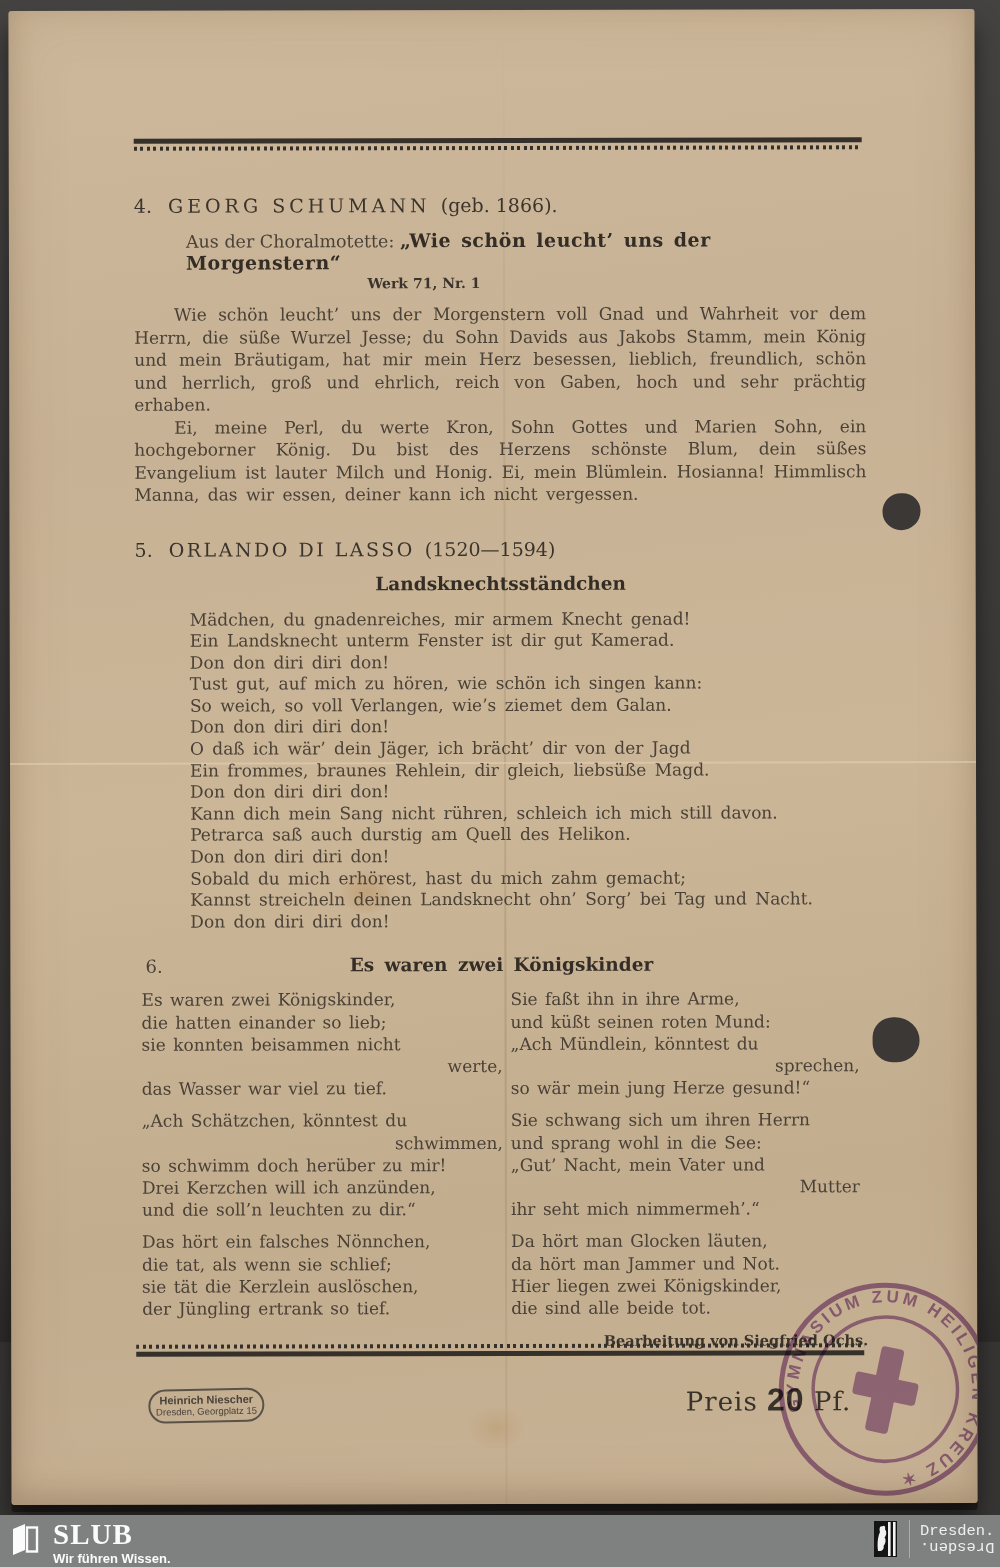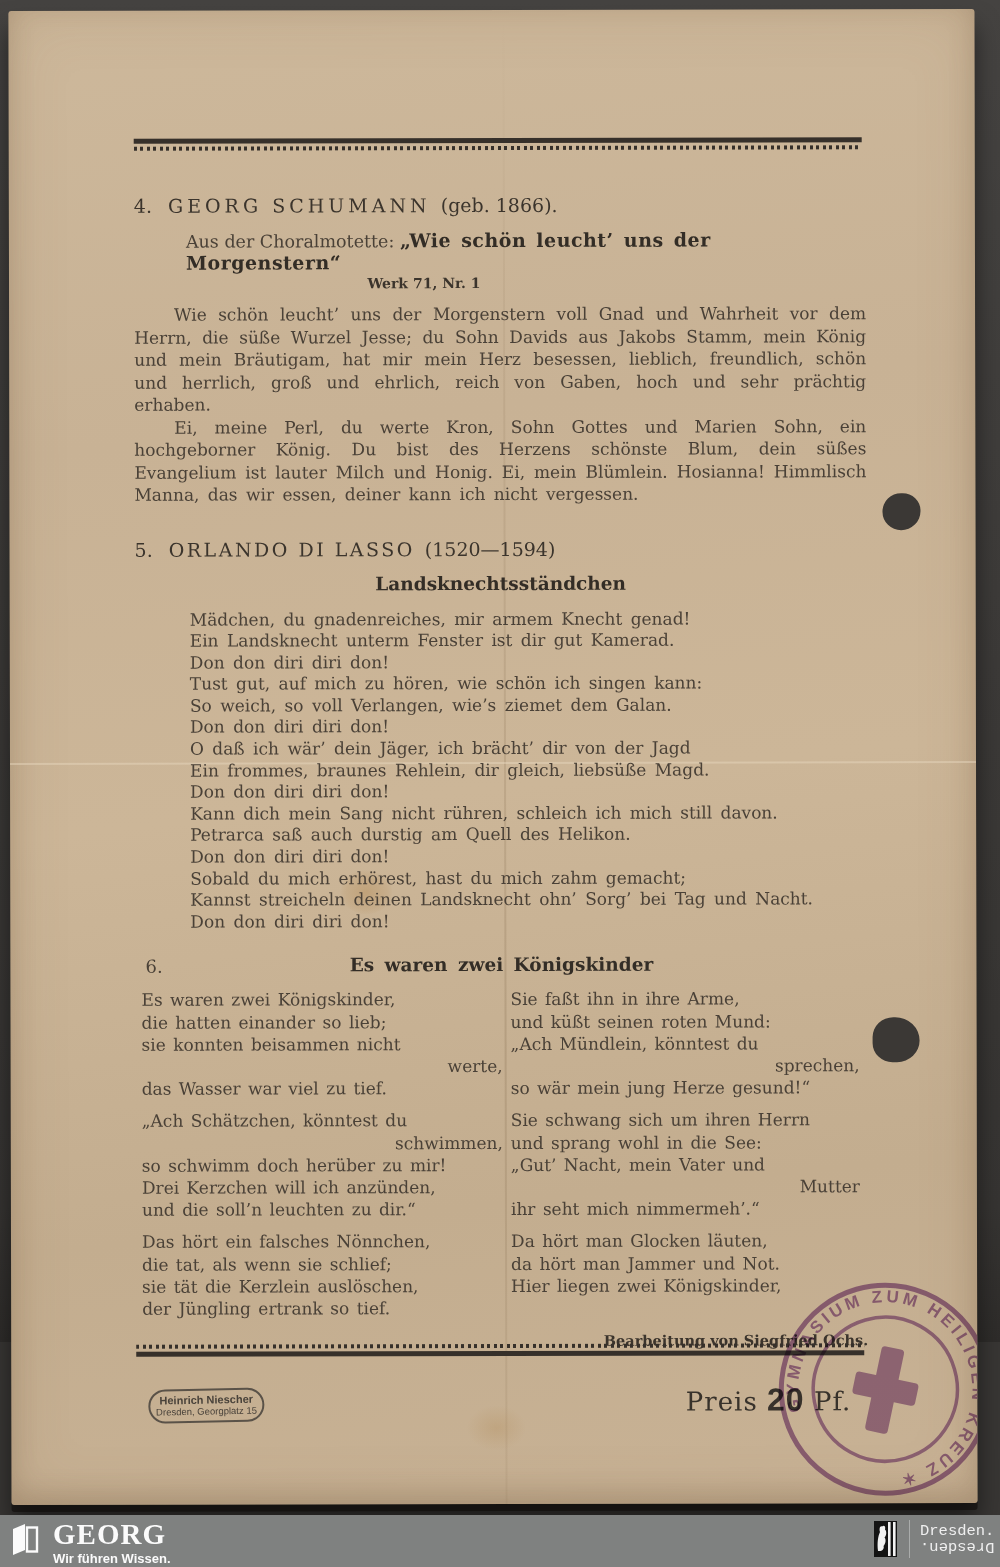--- a/index.html
+++ b/index.html
@@ -172,20 +172,21 @@
             <div class="sline">Sie schwang sich um ihren Herrn</div>
             <div class="sline">und sprang wohl in die See:</div>
             <div class="sline">„Gut’ Nacht, mein Vater und</div>
             <div class="sline tail">Mutter</div>
             <div class="sline">ihr seht mich nimmermeh’.“</div>
           </div>
           <div class="stanza">
             <div class="sline">Da hört man Glocken läuten,</div>
             <div class="sline">da hört man Jammer und Not.</div>
             <div class="sline">Hier liegen zwei Königskinder,</div>
+            <div class="sline">die sind alle beide tot.</div>
           </div>
         </div>
       </div>
       <div class="credit">Bearbeitung von Siegfried Ochs.</div>
     </div>
 
     <div class="rule rule-bottom">
       <div class="dots" style="margin-top:0;"></div>
       <div class="solid" style="margin-top:3px;"></div>
     </div>
@@ -220,21 +221,21 @@
     <div class="hole hole2"></div>
   </div>
 
   <div class="bar">
     <div class="slub">
       <svg class="slub-icon" width="27" height="31" viewBox="0 0 27 31">
         <path d="M1 5 L13 0 L13 26 L1 31 Z" fill="#fbfbfb"></path>
         <rect x="15" y="3.5" width="10" height="24" fill="none" stroke="#fbfbfb" stroke-width="2.4"></rect>
       </svg>
       <div class="slub-txt">
-        <div class="slub-name">GEORG</div>
+        <div class="slub-name">SLUB</div>
         <div class="slub-tag">Wir führen Wissen.</div>
       </div>
     </div>
     <div class="dresden">
       <svg width="23" height="36" viewBox="0 0 23 36">
         <rect width="23" height="36" fill="#141414"></rect>
         <path d="M4 30 C3 22 4 15 6 11 C5 8 6 4.5 8 5.5 C10 3.5 12 5.5 11 8.5 C13 10.5 12.5 14.5 10.5 16.5 C12.5 18.5 11.5 23 9.5 25 C10.5 27 8.5 30 6.5 30 Z" fill="#f2f2f2"></path>
         <rect x="14" y="1" width="2.6" height="34" fill="#f2f2f2"></rect>
         <rect x="19" y="1" width="2.6" height="34" fill="#f2f2f2"></rect>
       </svg>

